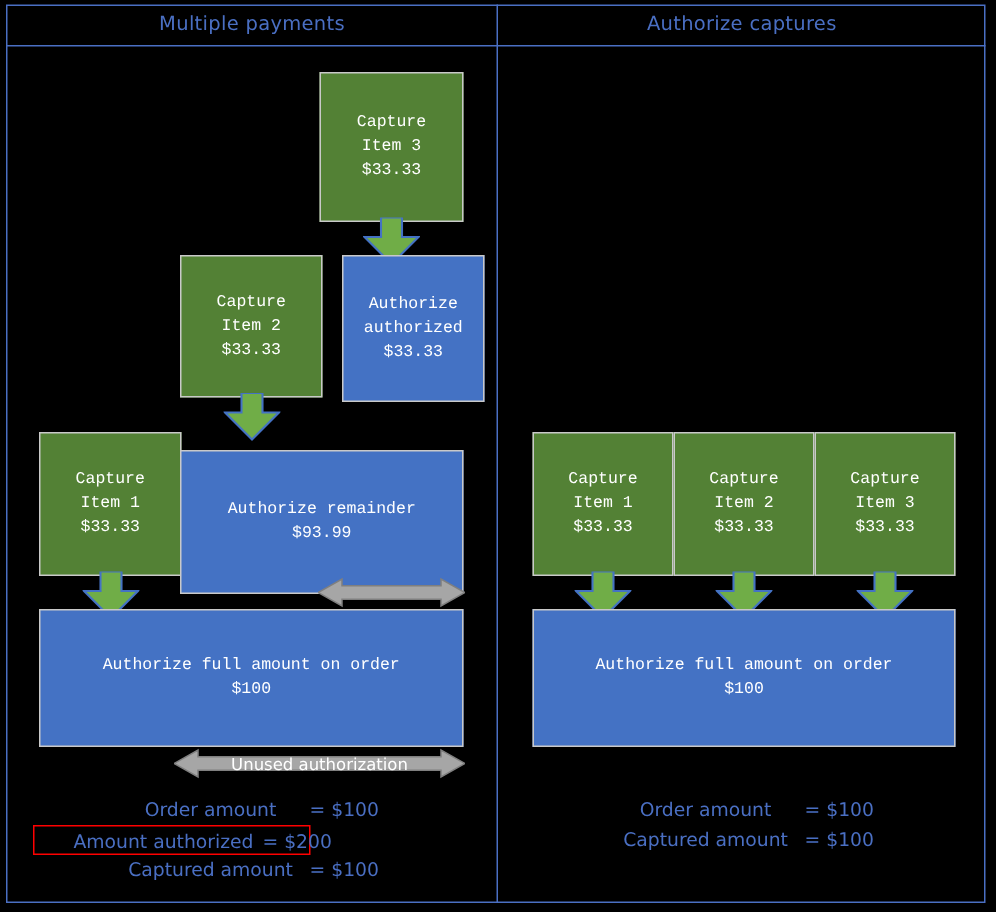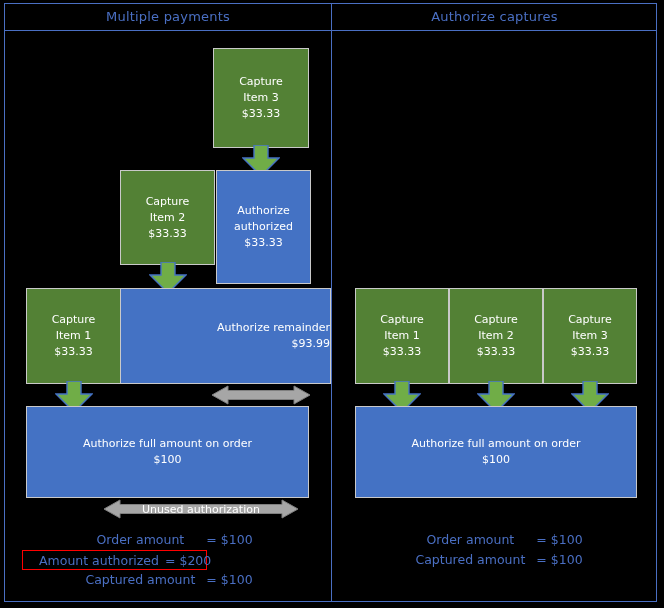--- a/index.html
+++ b/index.html
@@ -69,21 +69,21 @@
     line-height: 16px;
     display: flex;
     flex-direction: column;
     align-items: center;
     justify-content: center;
     text-align: center;
     white-space: nowrap;
   }
   .box.green { background: #538135; }
   .box.blue  { background: #4472c4; }
-  .box .ln { display: block; }
+  .box .ln { display: block; font-family: Liberation Mono, monospace; }
   .box.wide { font-size: 11px; }
 
   
   .arrow-down {
     position: absolute;
     width: 38px;
     height: 32px;
   }
   .arrow-down svg { display: block; }
 
@@ -123,21 +123,21 @@
   .legend-row .lbl {
     display: inline-block;
     width: 132px;
   }
   .legend-row .val {
     display: inline-block;
   }
   .legend-row.boxed {
     border: 1px solid #ff0000;
     box-sizing: border-box;
-    padding-left: 7px;
+    padding-left: 17px;
   }
   .legend-row .pad { padding-left: 3px; }
 </style>
 </head>
 <body>
 
 <div class="canvas">
 
   <div class="frame"></div>
   <div class="header-rule"></div>
@@ -156,38 +156,38 @@
     <svg width="38" height="32" viewBox="0 0 38 32">
       <polygon points="12,0 26,0 26,13 37,13 19,31 1,13 12,13" fill="#70ad47" stroke="#4472c4" stroke-width="1.4"></polygon>
     </svg>
   </div>
 
   <div class="box green" style="left:120px; top:170px; width:95px; height:95px;">
     <span class="ln">Capture</span>
     <span class="ln">Item 2</span>
     <span class="ln">$33.33</span>
   </div>
-  <div class="box blue" style="left:216px; top:170px; width:95px; height:114px;">
+  <div class="box blue" style="left:228px; top:170px; width:95px; height:98px;">
     <span class="ln">Authorize</span>
     <span class="ln">authorized</span>
     <span class="ln">$33.33</span>
   </div>
 
   <div class="arrow-down" style="left:149px; top:262px;">
     <svg width="38" height="32" viewBox="0 0 38 32">
       <polygon points="12,0 26,0 26,13 37,13 19,31 1,13 12,13" fill="#70ad47" stroke="#4472c4" stroke-width="1.4"></polygon>
     </svg>
   </div>
 
   <div class="box green" style="left:26px; top:288px; width:95px; height:96px;">
     <span class="ln">Capture</span>
     <span class="ln">Item 1</span>
     <span class="ln">$33.33</span>
   </div>
-  <div class="box blue wide" style="left:120px; top:288px; width:211px; height:96px;align-items:flex-end;">
+  <div class="box blue wide" style="left:120px; top:300px; width:189px; height:96px;">
     <span class="ln">Authorize remainder</span>
     <span class="ln">$93.99</span>
   </div>
 
   <div class="arrow-down" style="left:55px; top:381px;">
     <svg width="38" height="32" viewBox="0 0 38 32">
       <polygon points="12,0 26,0 26,13 37,13 19,31 1,13 12,13" fill="#70ad47" stroke="#4472c4" stroke-width="1.4"></polygon>
     </svg>
   </div>
 
@@ -195,21 +195,21 @@
     <svg width="98" height="22" viewBox="0 0 98 22">
       <polygon points="0,11 16,2 16,6.5 82,6.5 82,2 98,11 82,20 82,15.5 16,15.5 16,20" fill="#a6a6a6" stroke="#7f7f7f" stroke-width="1"></polygon>
     </svg>
   </div>
 
   <div class="box blue wide" style="left:26px; top:406px; width:283px; height:92px;">
     <span class="ln">Authorize full amount on order</span>
     <span class="ln">$100</span>
   </div>
 
-  <div class="arrow-dbl" style="left:104px; top:498px; width:194px; height:22px;">
+  <div class="arrow-dbl" style="left:116px; top:498px; width:194px; height:22px;">
     <svg width="194" height="22" viewBox="0 0 194 22">
       <polygon points="0,11 16,2 16,6.5 178,6.5 178,2 194,11 178,20 178,15.5 16,15.5 16,20" fill="#a6a6a6" stroke="#7f7f7f" stroke-width="1"></polygon>
     </svg>
     <span class="lbl">Unused authorization</span>
   </div>
 
   <div class="legend" style="left:22px; top:530px; width:280px;">
     <div class="legend-row">
       <span class="lbl pad">Order amount</span><span class="val">= $100</span>
     </div>

